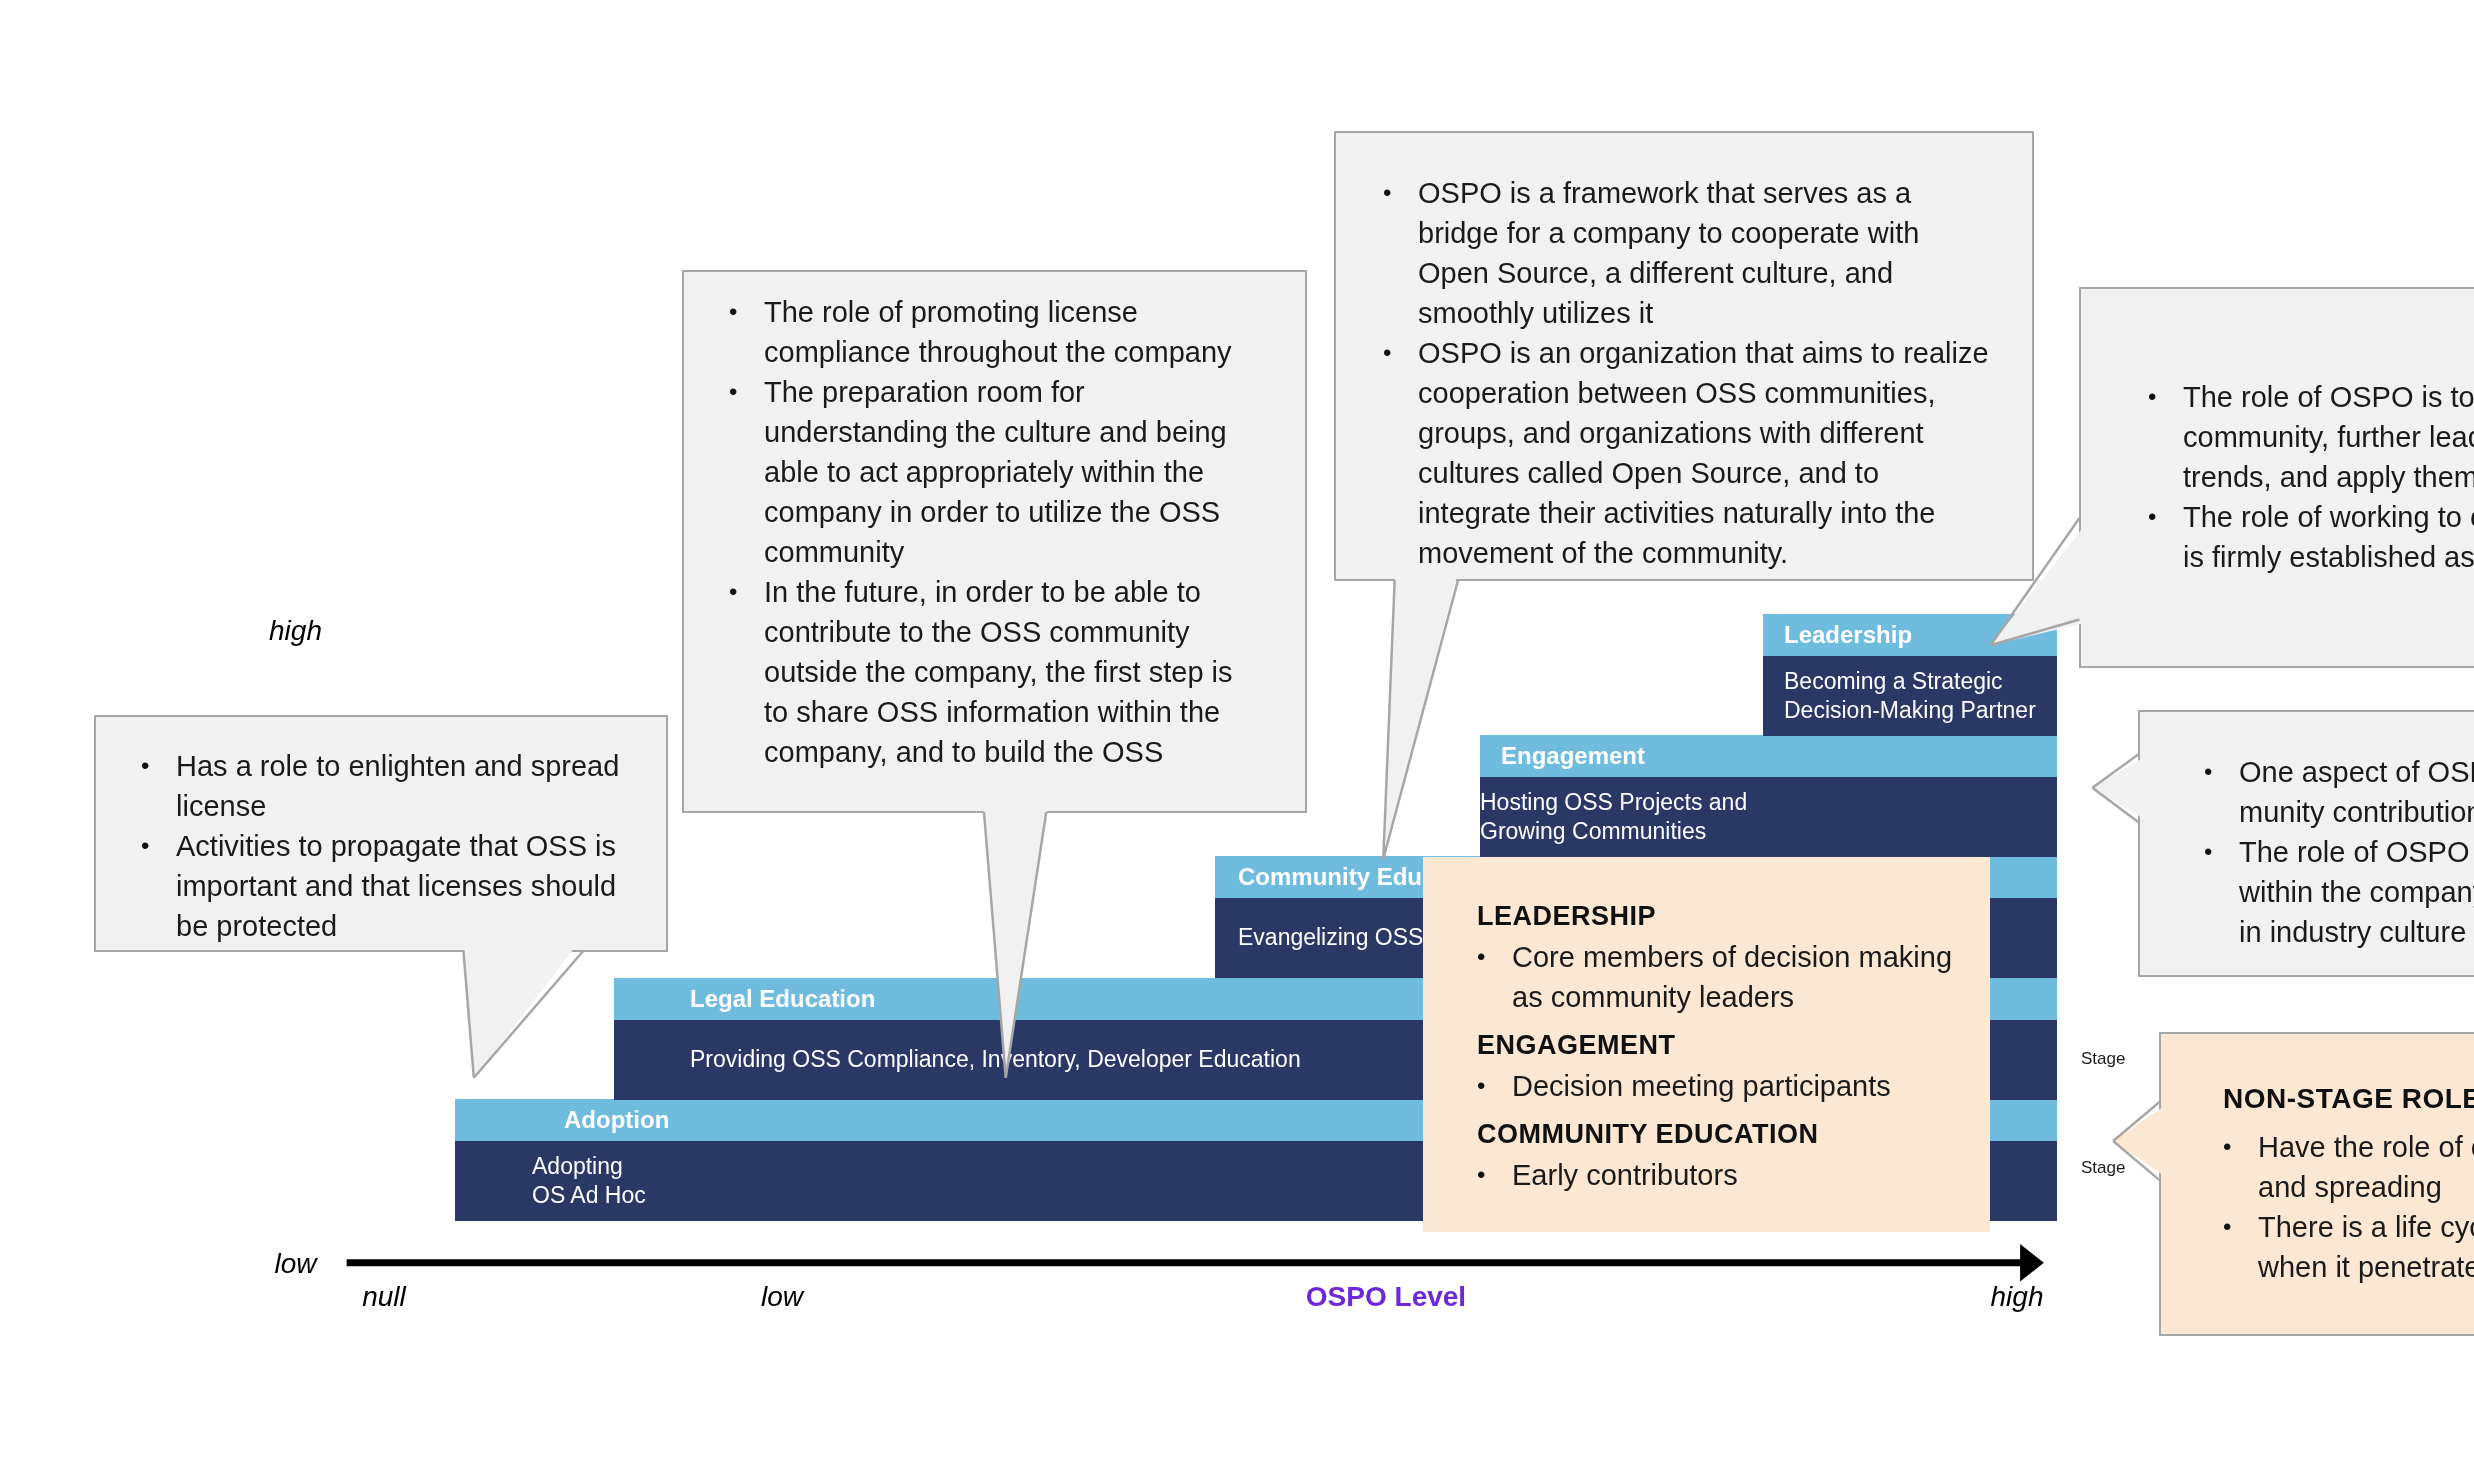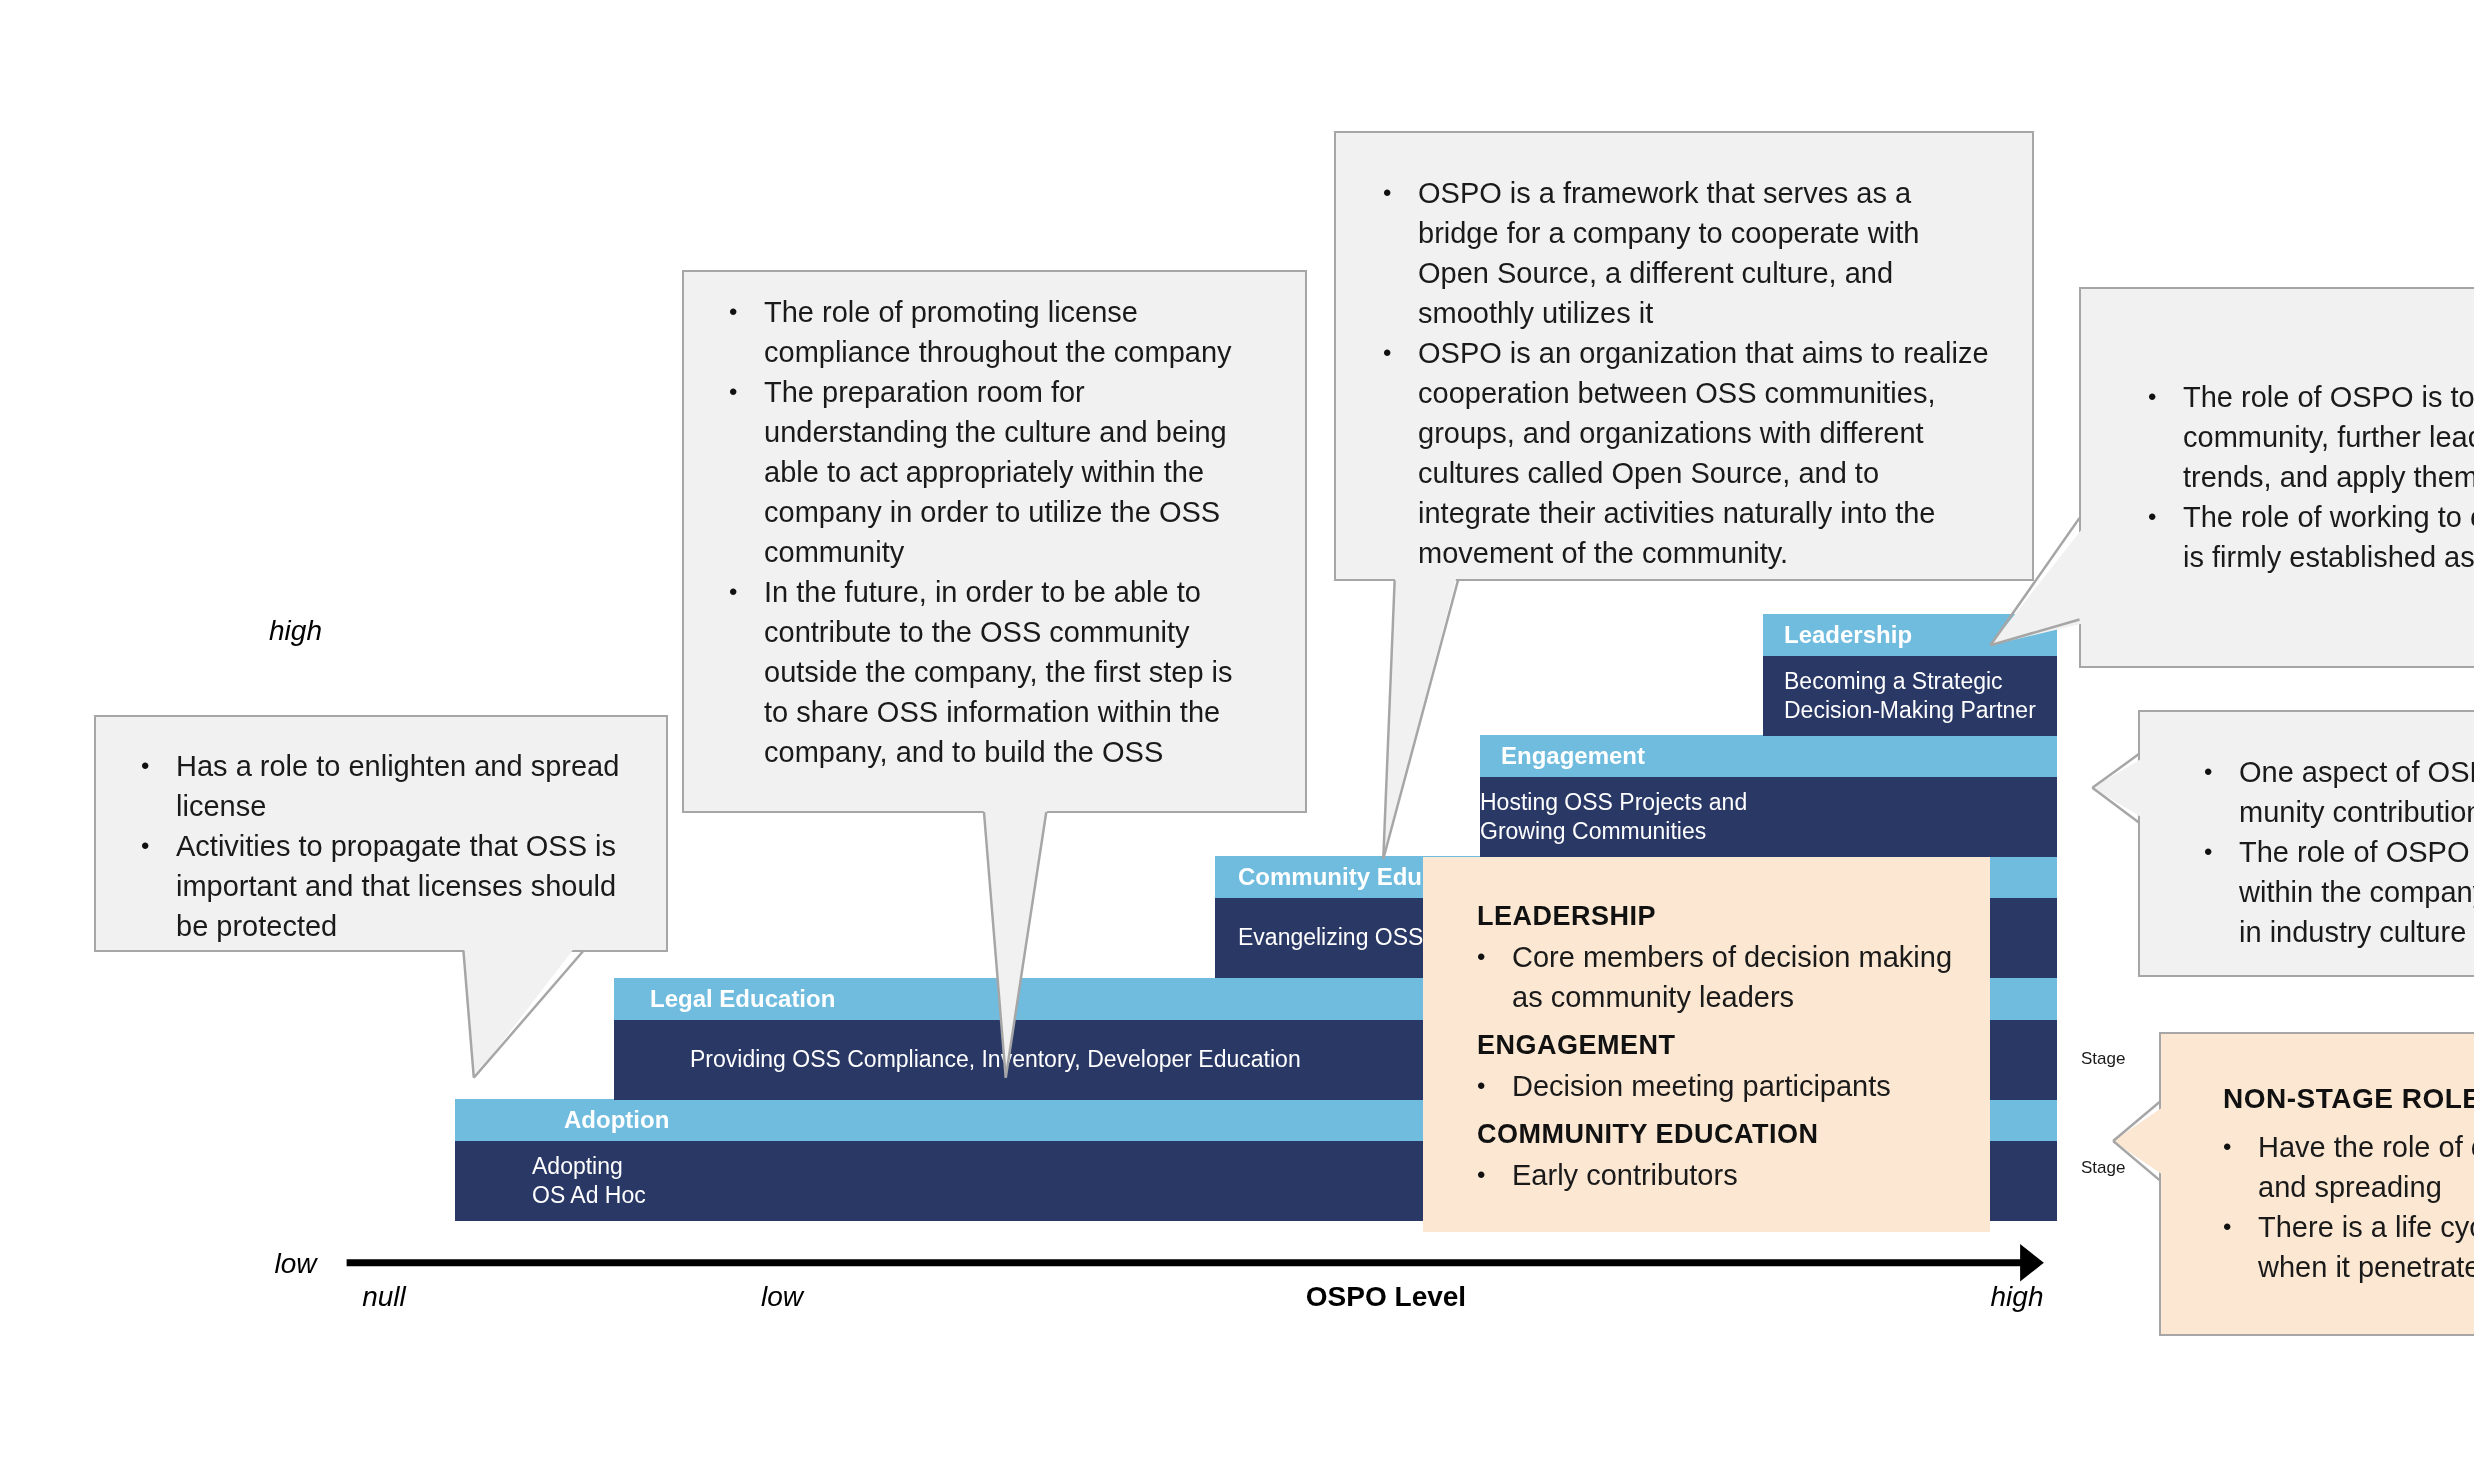--- a/index.html
+++ b/index.html
@@ -26,41 +26,41 @@
   .dot{font-size:24px;line-height:40px;color:#111;}
   .btext{font-size:29px;line-height:40px;color:#1A1A1A;white-space:pre-line;}
   
   .roles{position:absolute;background:#FBE7D2;z-index:15;box-sizing:border-box;}
   .nonstage{position:absolute;background:#FBE7D2;border:2.5px solid #A6A6A6;z-index:20;box-sizing:border-box;}
   .sec-title{font-size:27px;font-weight:700;color:#111111;letter-spacing:0.5px;margin-bottom:5px;}
   .sec-gap{margin-bottom:13px;}
   .ns-title{font-size:28px;font-weight:700;color:#111111;letter-spacing:0.5px;margin-bottom:12px;}
   
   .axis-label{position:absolute;font-size:28px;font-style:italic;color:#000;text-align:center;line-height:35px;}
-  .axis-title{position:absolute;font-size:28px;font-weight:700;color:#000000;text-align:center;line-height:35px;}
+  .axis-title{position:absolute;font-size:28px;font-weight:700;color:#6d28d9;text-align:center;line-height:35px;}
   .stage{position:absolute;font-size:17px;color:#1A1A1A;line-height:30px;}
   svg.overlay{position:absolute;left:0;top:0;z-index:30;pointer-events:none;}
 </style>
 </head>
 <body>
 
 <div id="canvas">
 
   <div class="step" style="left:455px;top:1099px;width:1602px;">
     <div class="step-header" style="padding-left:109px;">
       <span>Adoption</span>
     </div>
     <div class="step-body" style="height:80px;padding-left:77px;">
       <span>Adopting
 OS Ad Hoc</span>
     </div>
   </div>
 
   <div class="step" style="left:614px;top:978px;width:1443px;">
-    <div class="step-header" style="padding-left:36px;">
+    <div class="step-header" style="padding-left:76px;">
       <span>Legal Education</span>
     </div>
     <div class="step-body" style="height:80px;padding-left:76px;">
       <span>Providing OSS Compliance, Inventory, Developer Education</span>
     </div>
   </div>
 
   <div class="step" style="left:1215px;top:856px;width:842px;">
     <div class="step-header" style="padding-left:23px;">
       <span>Community Education</span>

